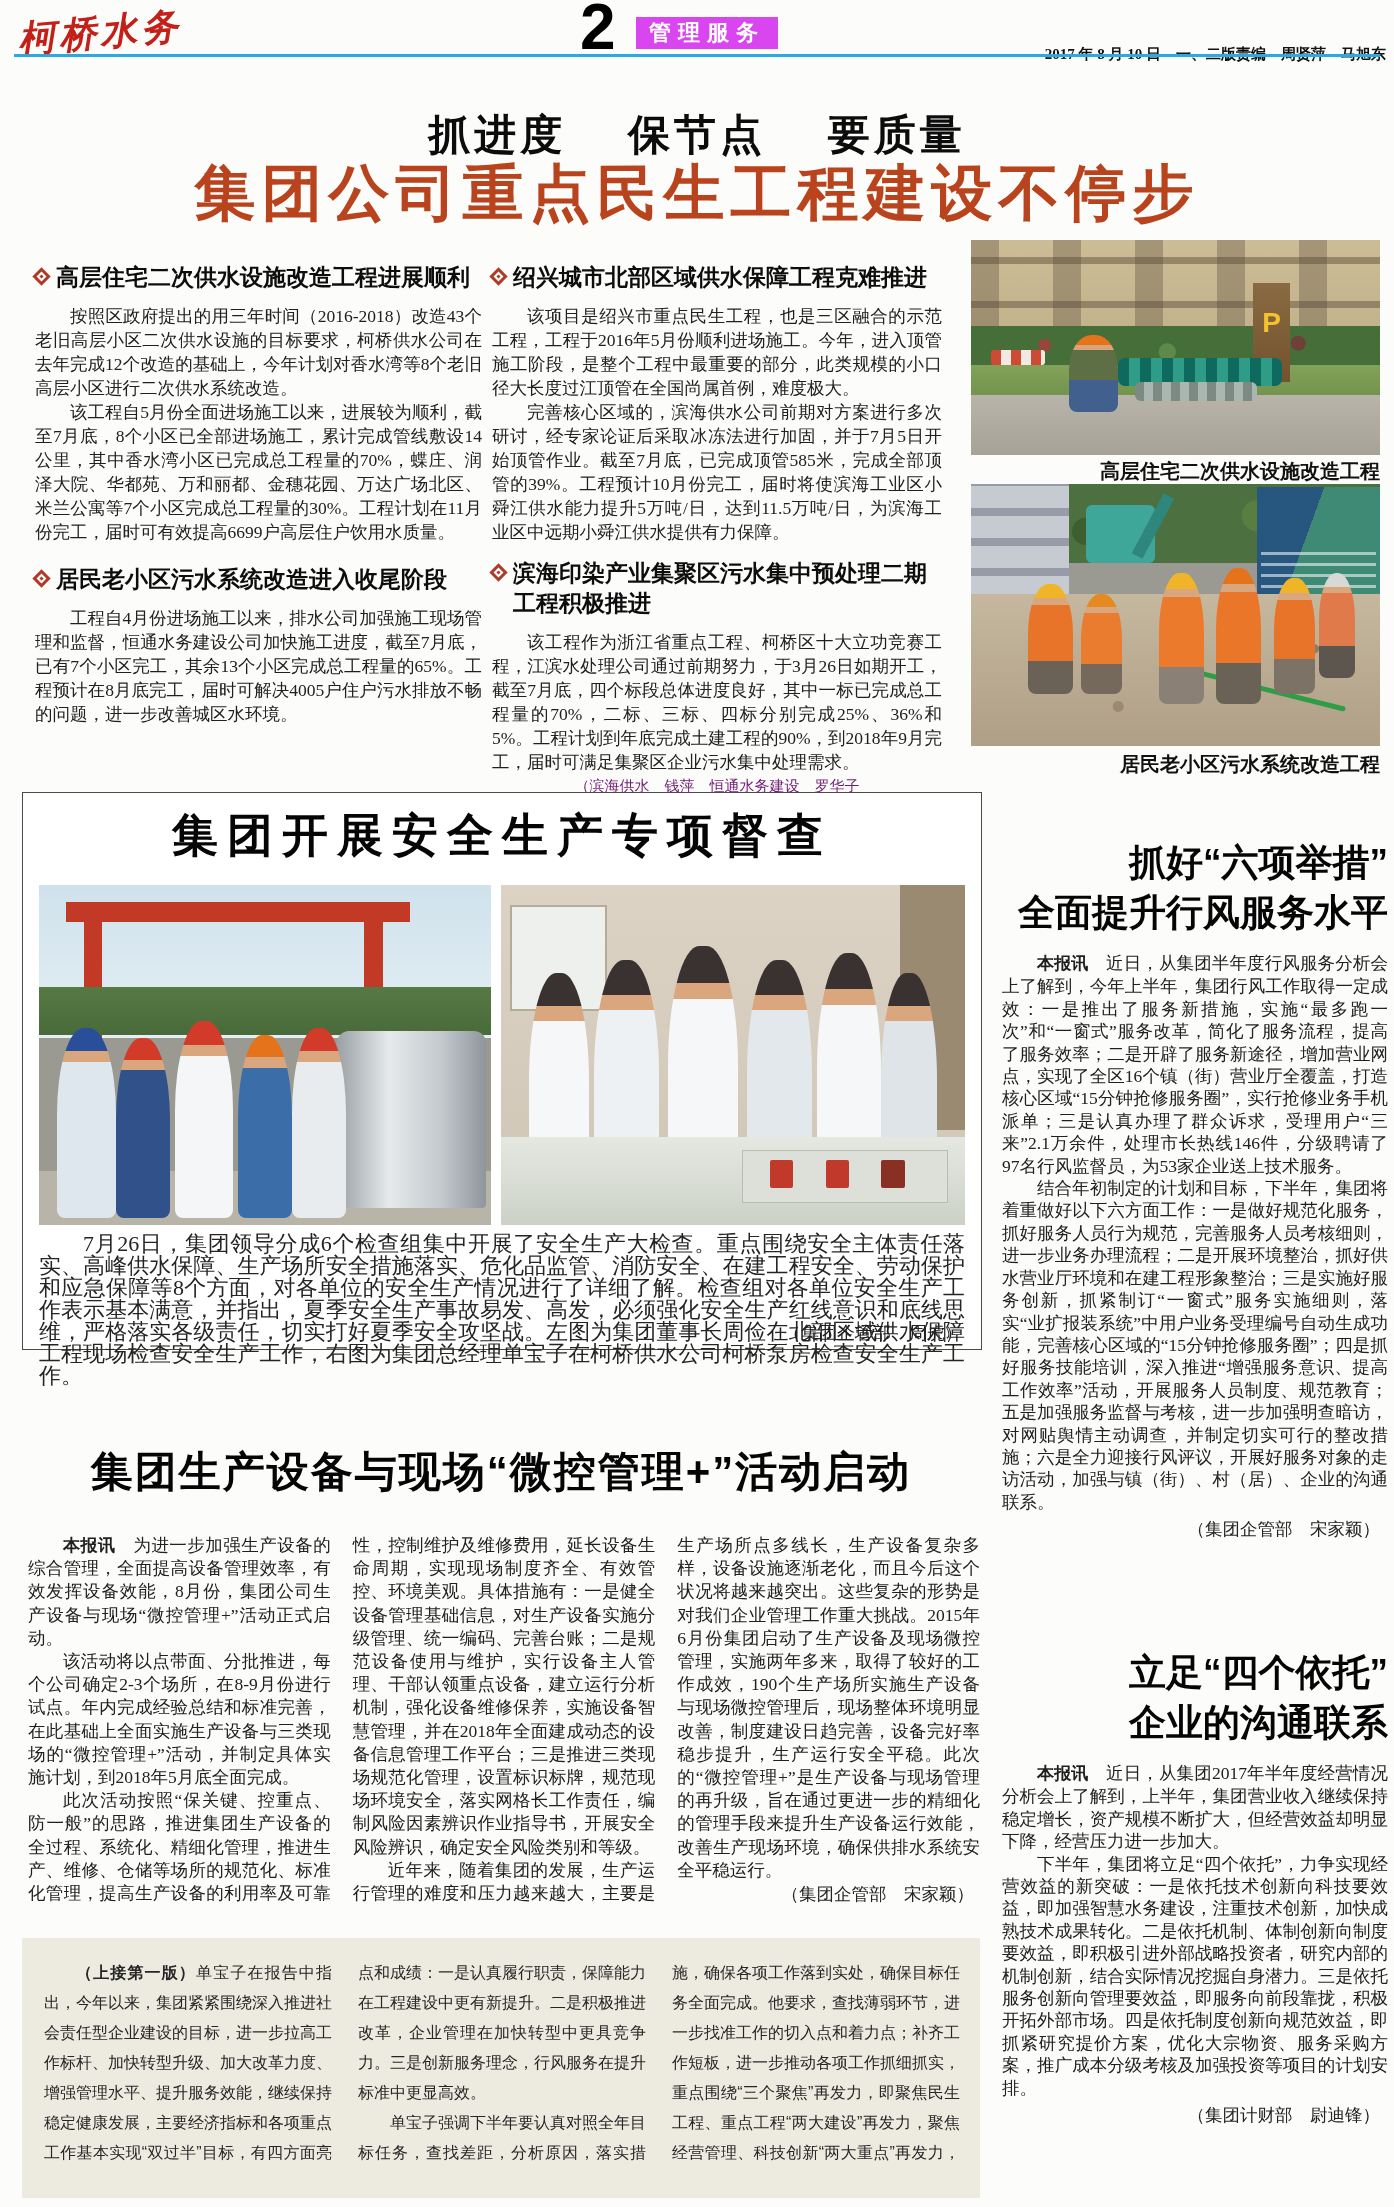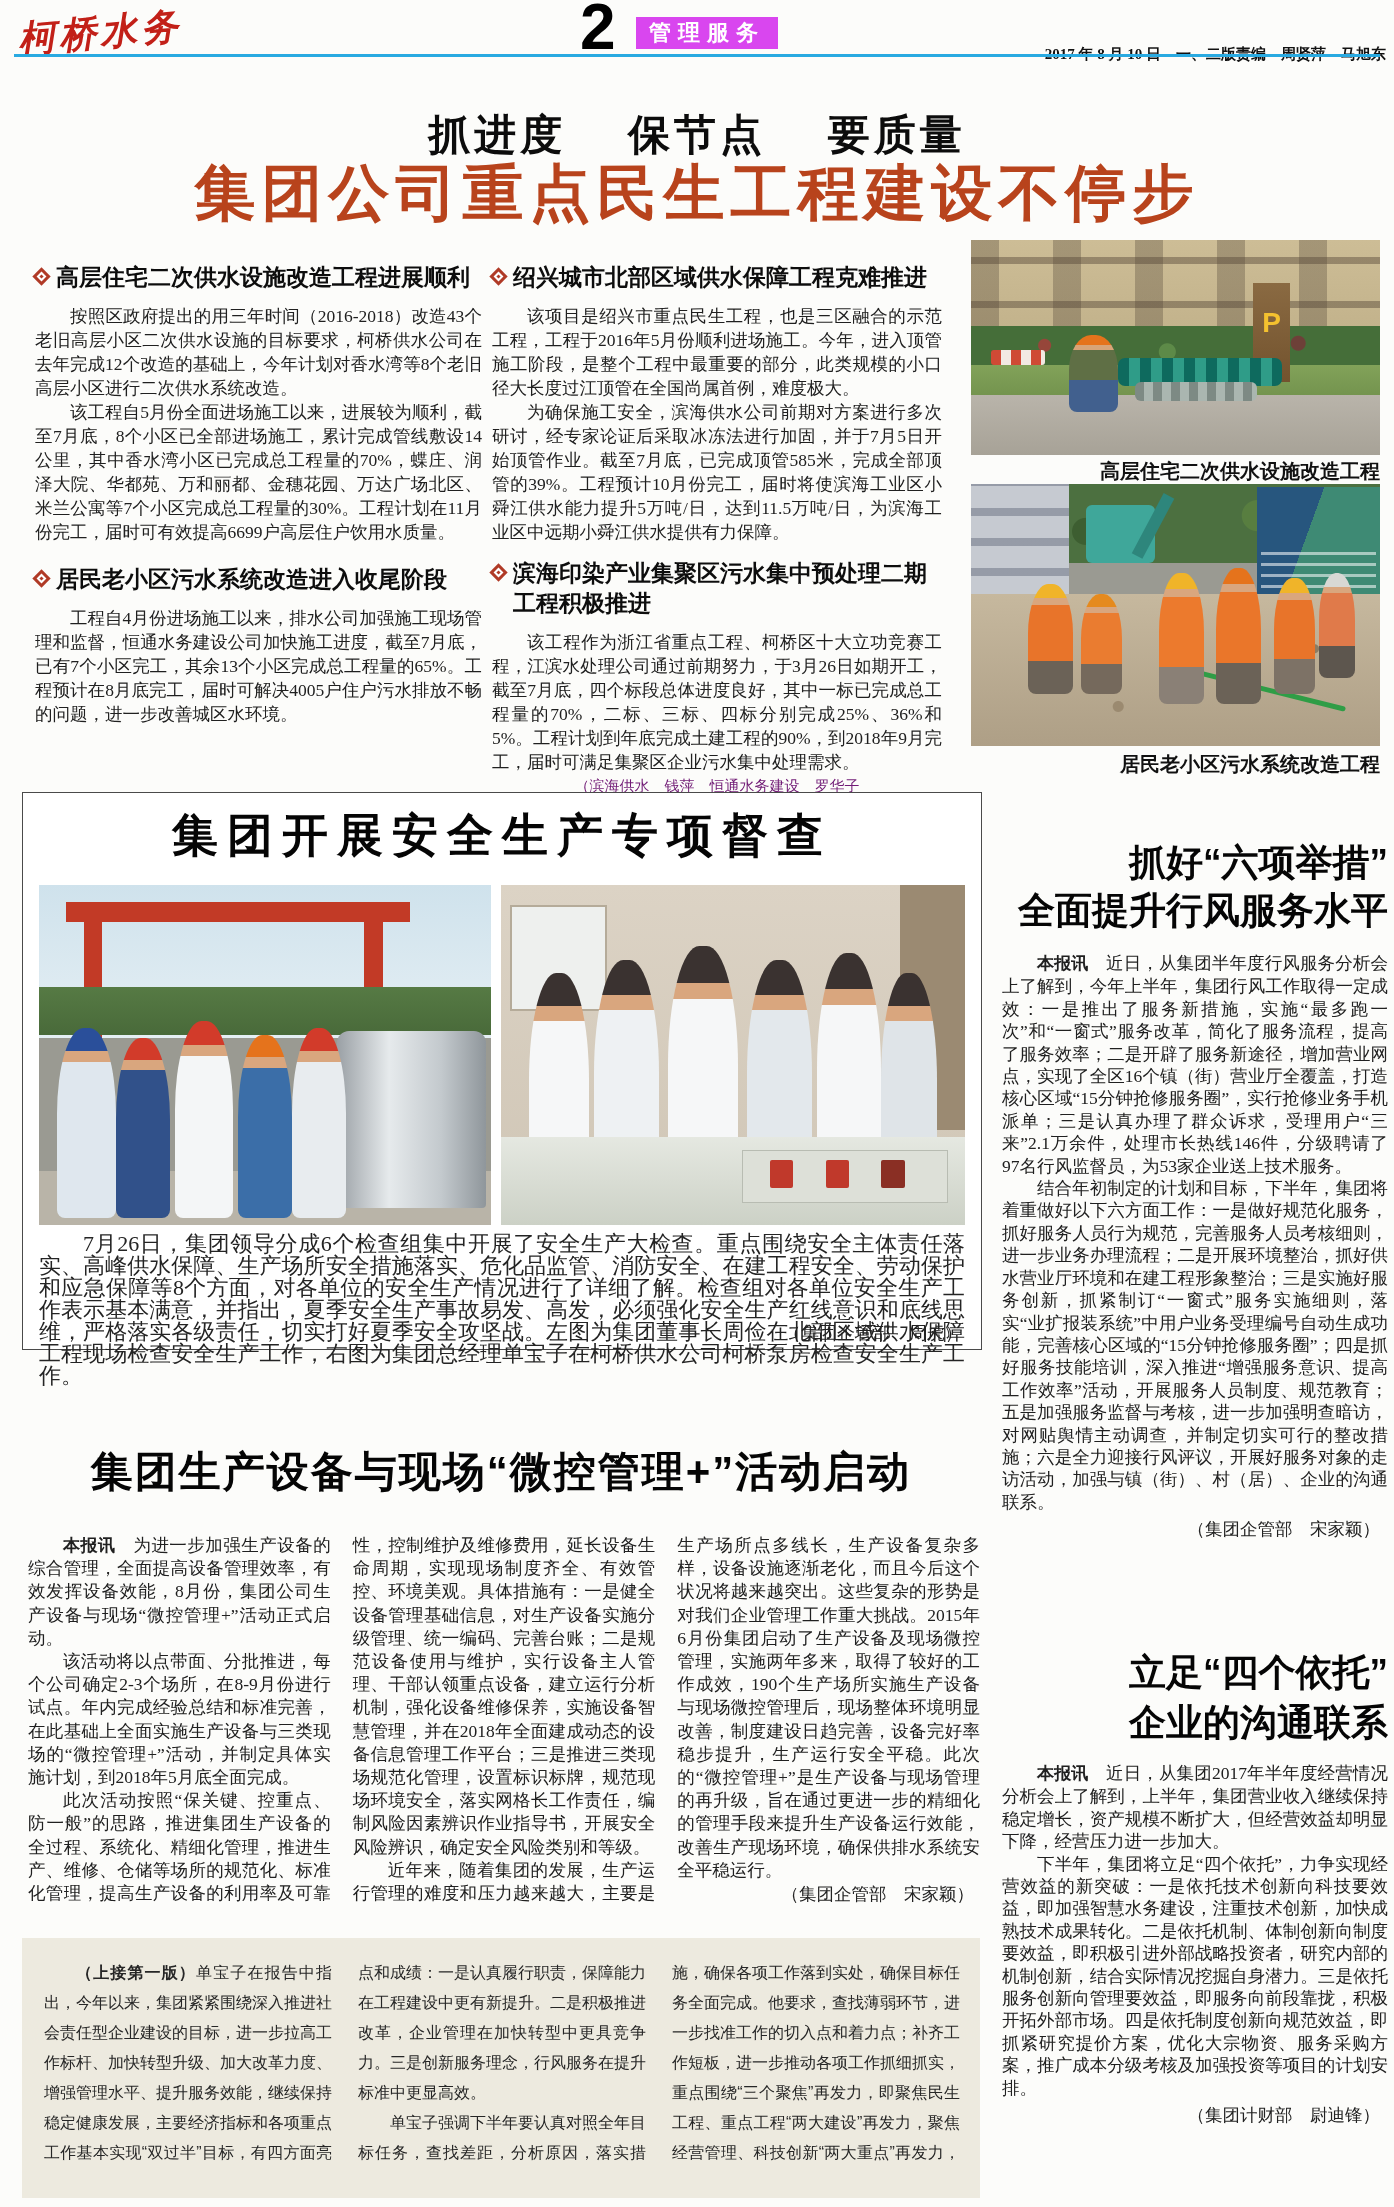--- a/index.html
+++ b/index.html
@@ -114,21 +114,21 @@
     </div>
   </div>
 
   <div class="abs colB">
     <h3 class="art-title">
       <span class="diamond"></span>
       <span>绍兴城市北部区域供水保障工程克难推进</span>
     </h3>
     <div class="body-text">
       <p>该项目是绍兴市重点民生工程，也是三区融合的示范工程，工程于2016年5月份顺利进场施工。今年，进入顶管施工阶段，是整个工程中最重要的部分，此类规模的小口径大长度过江顶管在全国尚属首例，难度极大。</p>
-      <p>为确保施工安全，滨海供水公司前期对方案进行多次研讨，经专家论证后采取冰冻法进行加固，并于7月5日开始顶管作业。截至7月底，已完成顶管585米，完成全部顶管的39%。工程预计10月份完工，届时将使滨海工业区小舜江供水能力提升5万吨/日，达到11.5万吨/日，为滨海工业区中远期小舜江供水提供有力保障。</p>
+      <p>完善核心区域的，滨海供水公司前期对方案进行多次研讨，经专家论证后采取冰冻法进行加固，并于7月5日开始顶管作业。截至7月底，已完成顶管585米，完成全部顶管的39%。工程预计10月份完工，届时将使滨海工业区小舜江供水能力提升5万吨/日，达到11.5万吨/日，为滨海工业区中远期小舜江供水提供有力保障。</p>
     </div>
     <div class="gap14"></div>
     <h3 class="art-title">
       <span class="diamond"></span>
       <span>滨海印染产业集聚区污水集中预处理二期工程积极推进</span>
     </h3>
     <div class="body-text">
       <p>该工程作为浙江省重点工程、柯桥区十大立功竞赛工程，江滨水处理公司通过前期努力，于3月26日如期开工，截至7月底，四个标段总体进度良好，其中一标已完成总工程量的70%，二标、三标、四标分别完成25%、36%和5%。工程计划到年底完成土建工程的90%，到2018年9月完工，届时可满足集聚区企业污水集中处理需求。</p>
     </div>
     <div class="byline-center">（滨海供水　钱萍　恒通水务建设　罗华子</div>
@@ -224,21 +224,21 @@
 
     <div class="sec-caption">
       <p>7月26日，集团领导分成6个检查组集中开展了安全生产大检查。重点围绕安全主体责任落实、高峰供水保障、生产场所安全措施落实、危化品监管、消防安全、在建工程安全、劳动保护和应急保障等8个方面，对各单位的安全生产情况进行了详细了解。检查组对各单位安全生产工作表示基本满意，并指出，夏季安全生产事故易发、高发，必须强化安全生产红线意识和底线思维，严格落实各级责任，切实打好夏季安全攻坚战。左图为集团董事长周俭在北部区域供水保障工程现场检查安全生产工作，右图为集团总经理单宝子在柯桥供水公司柯桥泵房检查安全生产工作。</p>
     </div>
     <div class="sec-byline">（集团企管部　周虎）</div>
   </div>
 
   <div class="abs side-art" style="left:1002px;top:838px;">
     <h2 class="side-title">
       <span style="display:block;">抓好“六项举措”</span>
-      <span style="display:block;font-family:Liberation Mono, monospace;">全面提升行风服务水平</span>
+      <span style="display:block;">全面提升行风服务水平</span>
     </h2>
     <div class="side-body">
       <p><span class="lead-in">本报讯</span><span>　近日，从集团半年度行风服务分析会上了解到，今年上半年，集团行风工作取得一定成效：一是推出了服务新措施，实施“最多跑一次”和“一窗式”服务改革，简化了服务流程，提高了服务效率；二是开辟了服务新途径，增加营业网点，实现了全区16个镇（街）营业厅全覆盖，打造核心区域“15分钟抢修服务圈”，实行抢修业务手机派单；三是认真办理了群众诉求，受理用户“三来”2.1万余件，处理市长热线146件，分级聘请了97名行风监督员，为53家企业送上技术服务。</span></p>
       <p>结合年初制定的计划和目标，下半年，集团将着重做好以下六方面工作：一是做好规范化服务，抓好服务人员行为规范，完善服务人员考核细则，进一步业务办理流程；二是开展环境整治，抓好供水营业厅环境和在建工程形象整治；三是实施好服务创新，抓紧制订“一窗式”服务实施细则，落实“业扩报装系统”中用户业务受理编号自动生成功能，完善核心区域的“15分钟抢修服务圈”；四是抓好服务技能培训，深入推进“增强服务意识、提高工作效率”活动，开展服务人员制度、规范教育；五是加强服务监督与考核，进一步加强明查暗访，对网贴舆情主动调查，并制定切实可行的整改措施；六是全力迎接行风评议，开展好服务对象的走访活动，加强与镇（街）、村（居）、企业的沟通联系。</p>
     </div>
     <div class="side-byline">（集团企管部　宋家颖）</div>
   </div>
 
   <div class="abs side-art" style="left:1002px;top:1648px;">
     <h2 class="side-title">

